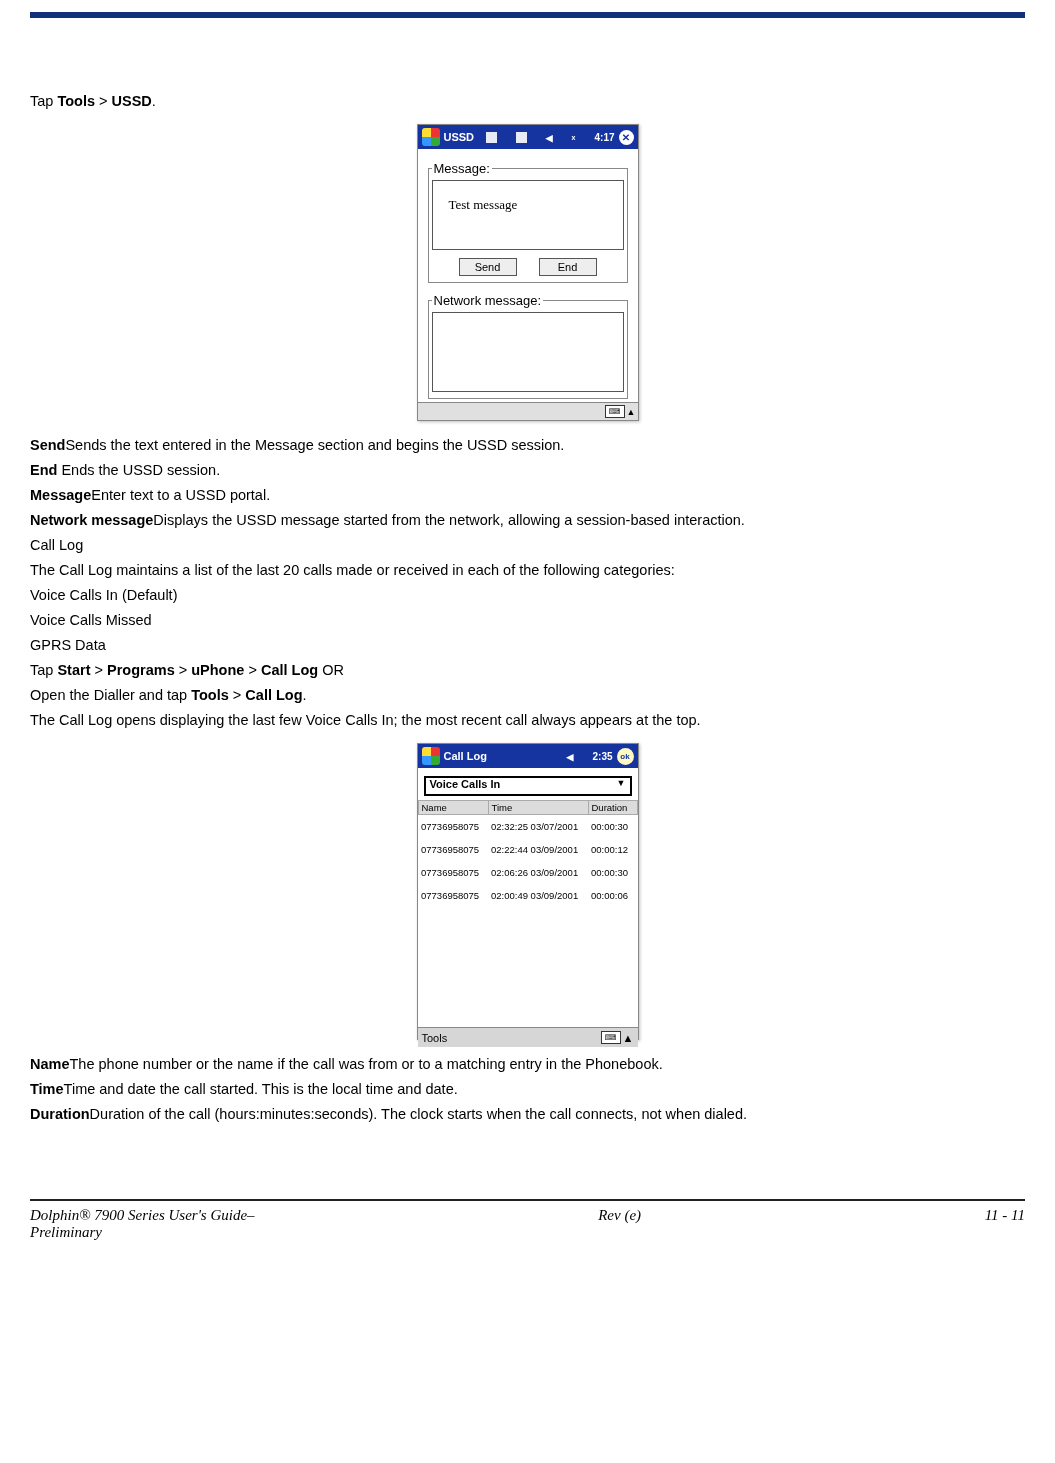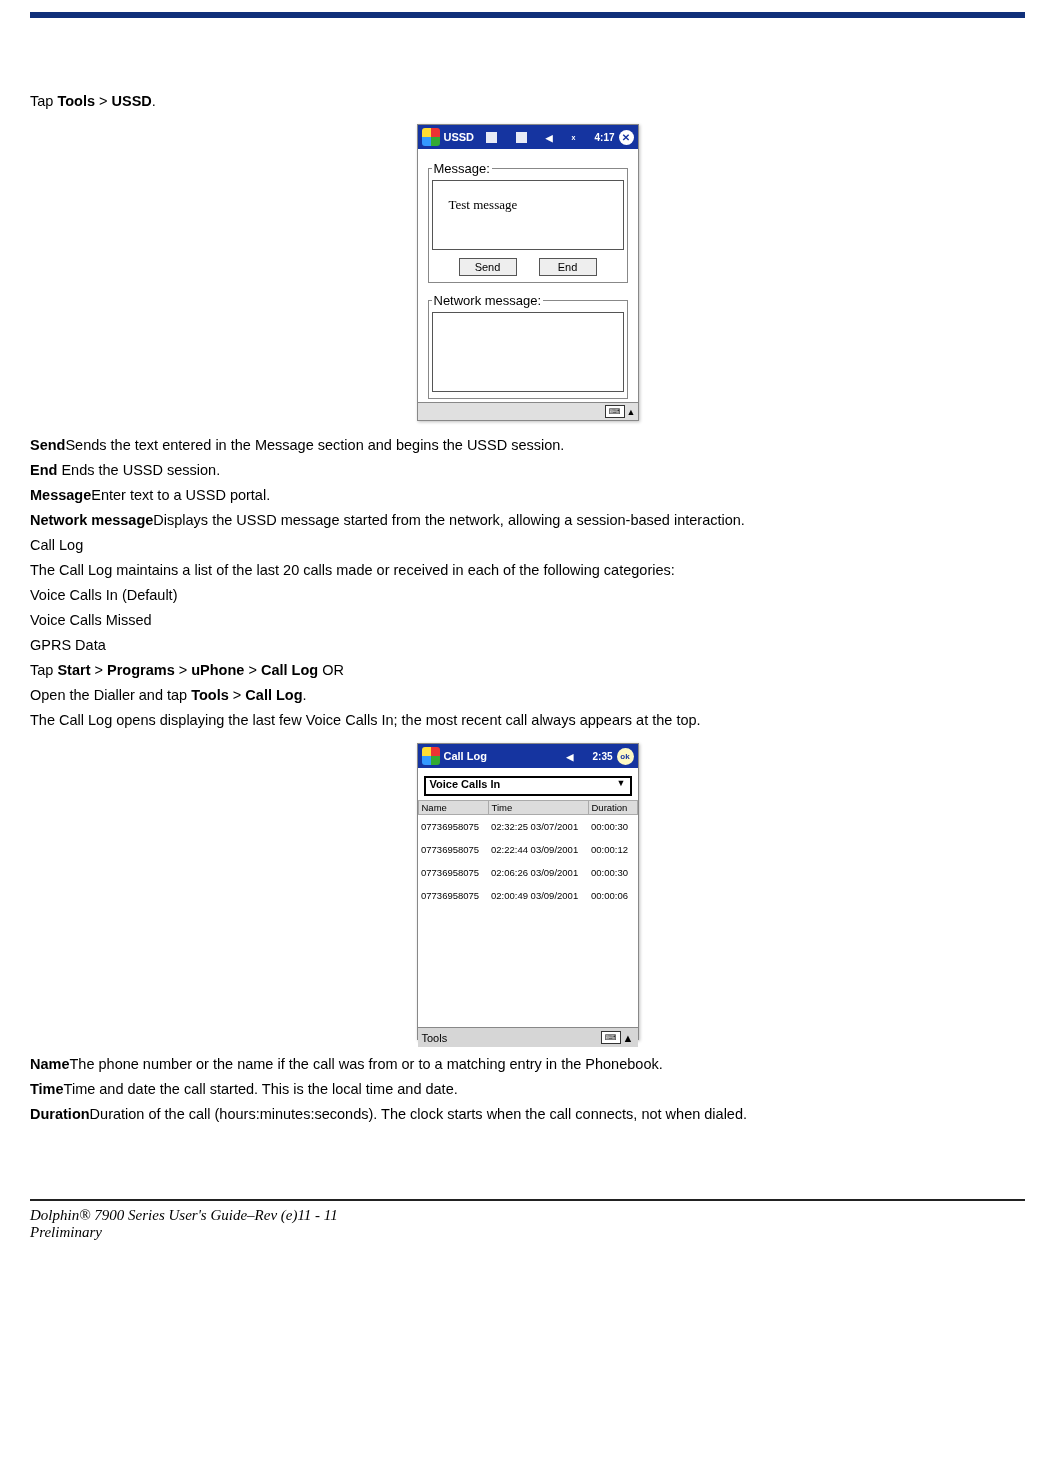--- a/index.html
+++ b/index.html
@@ -99,22 +99,22 @@
   }
   .tools-bar .kbd-icon{
     width:20px;height:13px;border:1px solid #333;background:#fff;
     display:flex;align-items:center;justify-content:center;font-size:8px;
   }
   .tools-right{display:flex;align-items:center;gap:2px;}
 
   
   .divider{border-top:2px solid #222;margin:60px 30px 6px 30px;}
   .footer{
-    display:flex;font-family:'Times New Roman',serif;
-    font-style:italic;font-size:15px;padding:0 39px 20px 30px;
+    display:flex;justify-content:space-between;font-family:'Times New Roman',serif;
+    font-style:italic;font-size:15px;padding:0 30px 20px 30px;
   }
 </style>
 </head>
 <body>
 
 <div class="topbar"></div>
 
 <div class="content">
 
   <p class="para">

